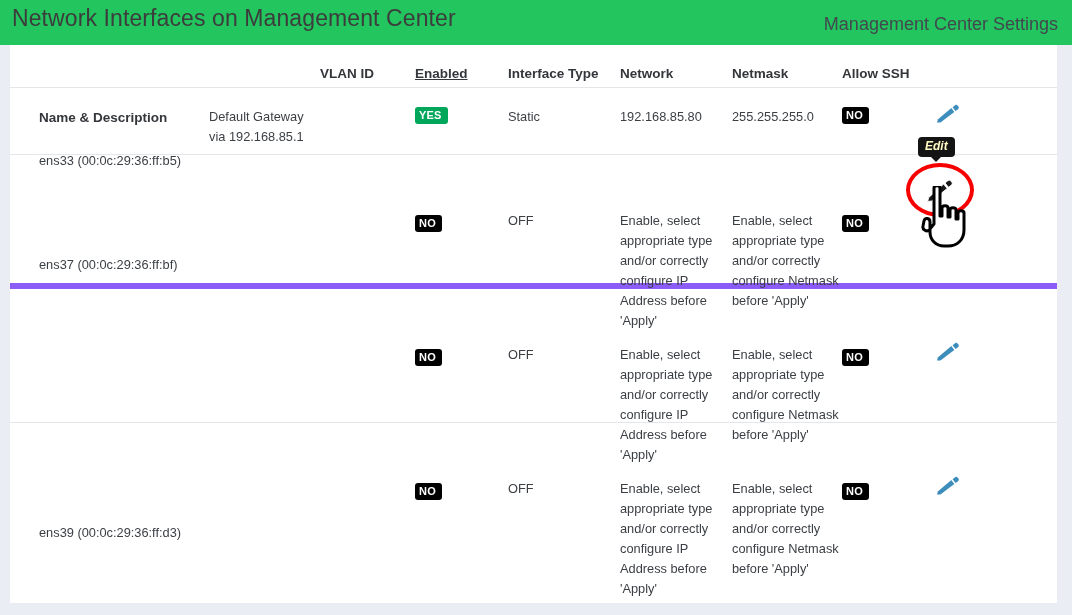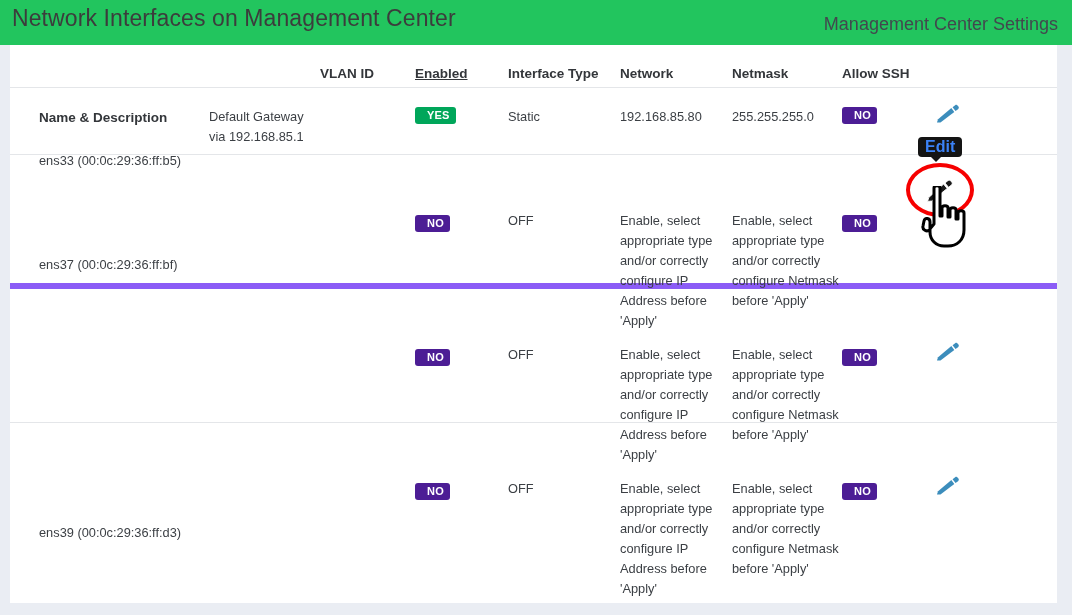--- a/index.html
+++ b/index.html
@@ -83,53 +83,54 @@
   .c-addr   { left: 610px; width: 108px; }
   .c-mask   { left: 722px; width: 108px; }
   .c-ssh    { left: 832px; width: 90px; }
 
   
   .badge {
     display: inline-block;
     font-size: 11px;
     font-weight: bold;
     color: #ffffff;
-    padding: 3px 6px 3px 12px;
+    padding: 3px 6px 3px 4px;
     border-radius: 3px;
     line-height: 11px;
     letter-spacing: .2px;
   }
   .badge-yes { background: #00a65a; }
-  .badge-no  { background: #4c1d95; }
+  .badge-no  { background: #000000; }
 
   
   .pencil {
     position: absolute;
     width: 26px; height: 26px;
     cursor: pointer;
   }
   .pencil svg { width: 26px; height: 26px; display: block; }
 
   
   #annotation {
     position: absolute;
     left: 0; top: 0;
     width: 1072px; height: 615px;
     pointer-events: none;
   }
   #tooltip-edit {
     position: absolute;
     left: 918px; top: 137px;
     background: #141414;
-    color: #3b82f6;
-    font-size: 16px;
+    color: #fef9c3;
+    font-size: 12px;
     font-weight: bold;
     padding: 3px 7px 4px 7px;
     border-radius: 4px;
     line-height: 13px;
+    font-style: italic;
   }
   #tooltip-edit:after {
     content: "";
     position: absolute;
     left: 13px; bottom: -5px;
     border-left: 5px solid transparent;
     border-right: 5px solid transparent;
     border-top: 5px solid #141414;
   }
   #red-ellipse {

